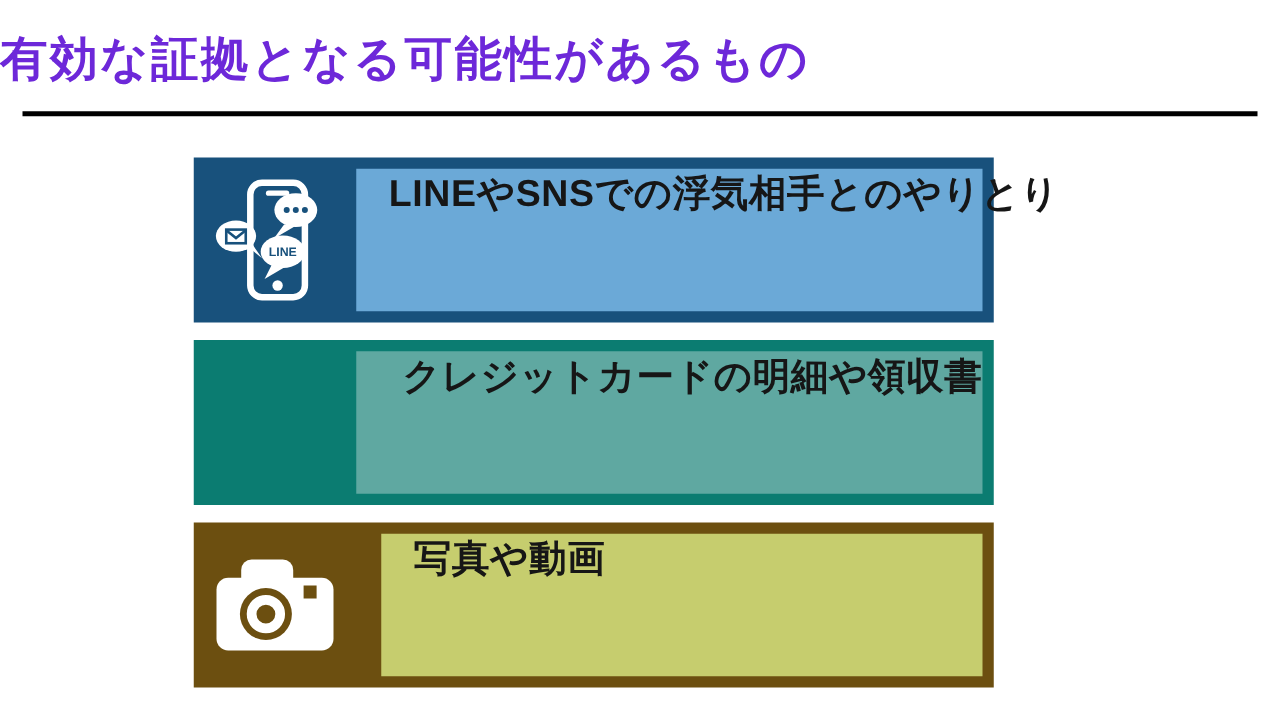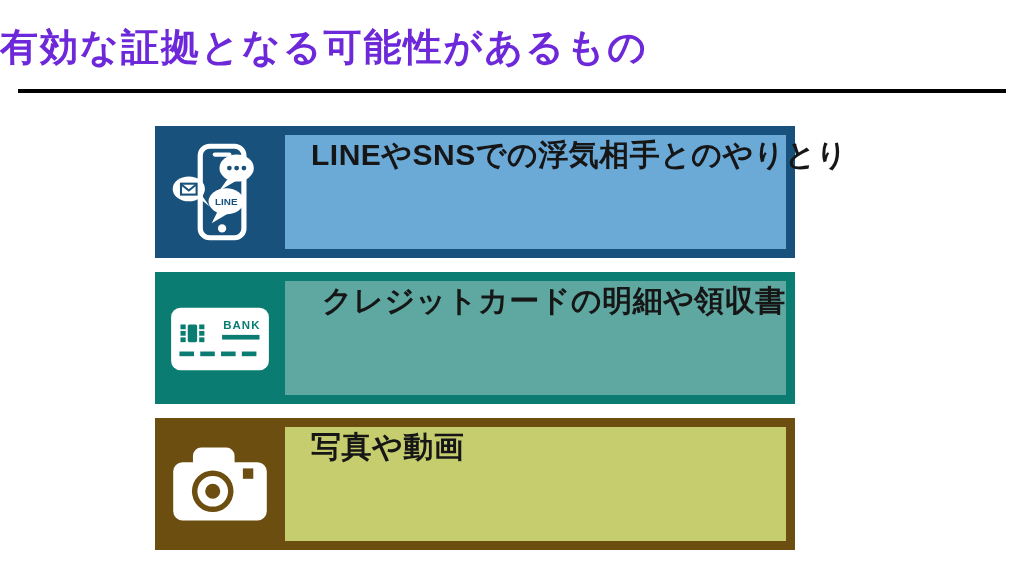--- a/index.html
+++ b/index.html
@@ -23,21 +23,21 @@
   .icon-wrap {
     position:absolute; left:0; top:0; width:130px; height:132px;
     display:flex; align-items:center; justify-content:center;
   }
   .inner {
     position:absolute; left:130px; top:9px; right:9px; bottom:9px;
     display:flex; align-items:flex-start; padding-left:26px; box-sizing:border-box;
   }
   .row-1 .inner { background:#6BA9D7; }
   .row-2 .inner { background:#5FA8A1;padding-left:37px; }
-  .row-3 .inner { background:#C6CD6E; }
+  .row-3 .inner { background:#C6CD6E;margin-left:20px; }
   .row-label {
     font-size:30px; font-weight:bold; color:#161616; letter-spacing:0.5px;
     white-space:nowrap;
   }
   svg { display:block; }
 </style>
 </head>
 <body>
 
 <div class="canvas">
@@ -67,40 +67,20 @@
         <ellipse cx="56" cy="59" rx="17" ry="12.5" fill="#fff"></ellipse>
         <text x="56" y="62.5" text-anchor="middle" font-size="9.5" font-weight="bold" fill="#18517C">LINE</text>
       </svg>
     </div>
     <div class="inner">
       <span class="row-label">LINEやSNSでの浮気相手とのやりとり</span>
     </div>
   </div>
 
   <div class="row row-2">
-    <div class="icon-wrap">
-      <svg width="104" height="104" viewBox="0 0 100 100" aria-hidden="true">
-        <rect x="3" y="21" width="94" height="60" rx="9" fill="#fff"></rect>
-
-        <rect x="19" y="37" width="9" height="17" rx="1.5" fill="#0B7C71"></rect>
-        <rect x="12" y="37" width="5" height="4.6" fill="#0B7C71"></rect>
-        <rect x="12" y="43.2" width="5" height="4.6" fill="#0B7C71"></rect>
-        <rect x="12" y="49.4" width="5" height="4.6" fill="#0B7C71"></rect>
-        <rect x="30" y="37" width="5" height="4.6" fill="#0B7C71"></rect>
-        <rect x="30" y="43.2" width="5" height="4.6" fill="#0B7C71"></rect>
-        <rect x="30" y="49.4" width="5" height="4.6" fill="#0B7C71"></rect>
-
-        <text x="71" y="41" text-anchor="middle" font-size="11" font-weight="bold" letter-spacing="1" fill="#0B7C71">BANK</text>
-        <rect x="52" y="47" width="36" height="4.5" fill="#0B7C71"></rect>
-        <rect x="11" y="63" width="14" height="4.5" fill="#0B7C71"></rect>
-        <rect x="31" y="63" width="14" height="4.5" fill="#0B7C71"></rect>
-        <rect x="51" y="63" width="14" height="4.5" fill="#0B7C71"></rect>
-        <rect x="71" y="63" width="14" height="4.5" fill="#0B7C71"></rect>
-      </svg>
-    </div>
     <div class="inner">
       <span class="row-label">クレジットカードの明細や領収書</span>
     </div>
   </div>
 
   <div class="row row-3">
     <div class="icon-wrap">
       <svg width="104" height="104" viewBox="0 0 100 100" aria-hidden="true">
         <rect x="24" y="15" width="40" height="24" rx="8" fill="#fff"></rect>
         <rect x="5" y="29" width="90" height="56" rx="9" fill="#fff"></rect>

